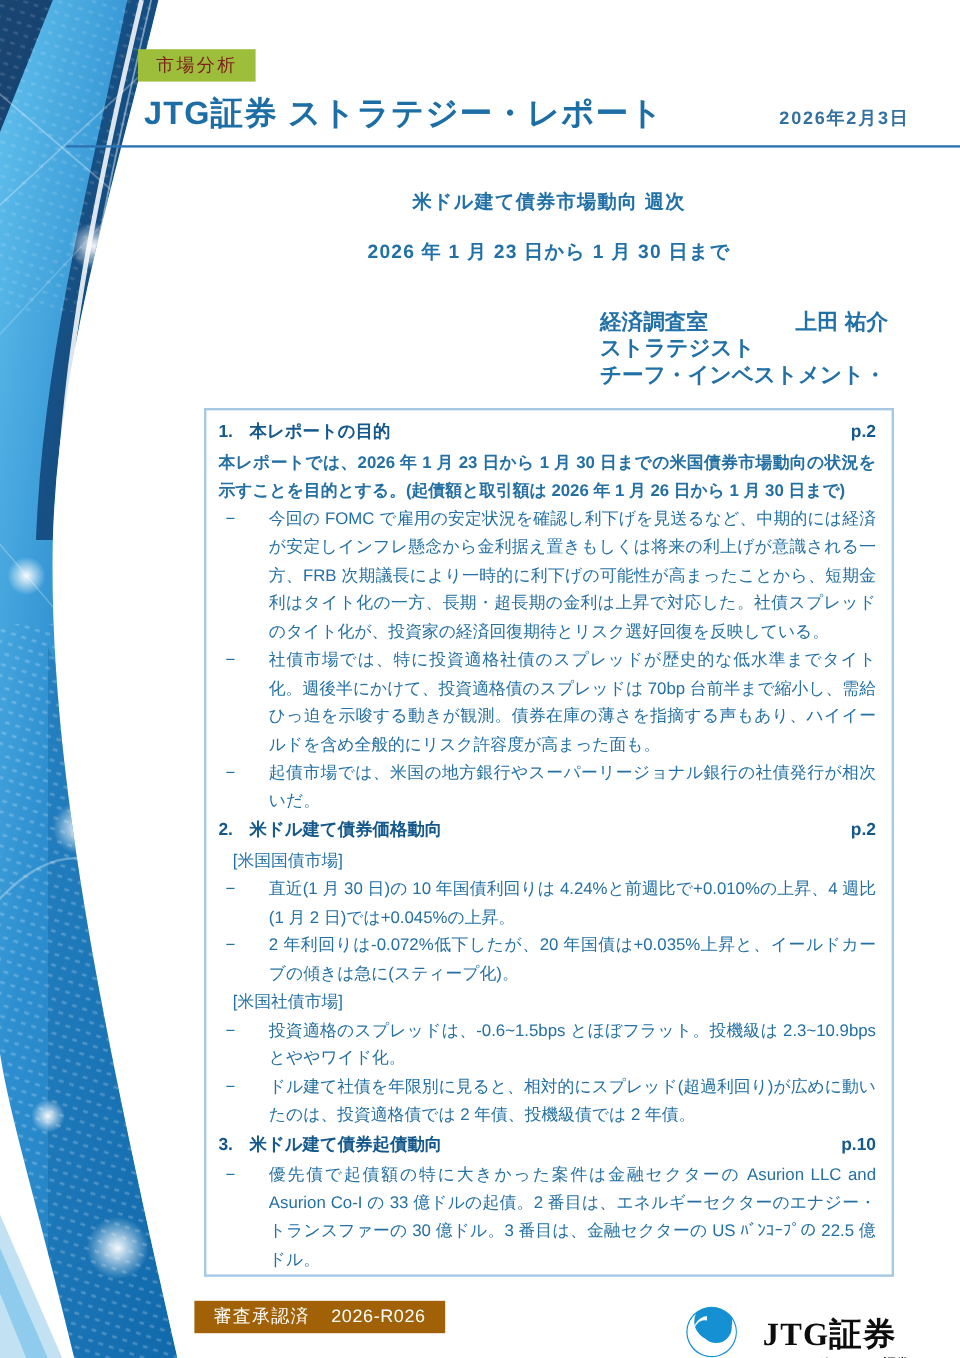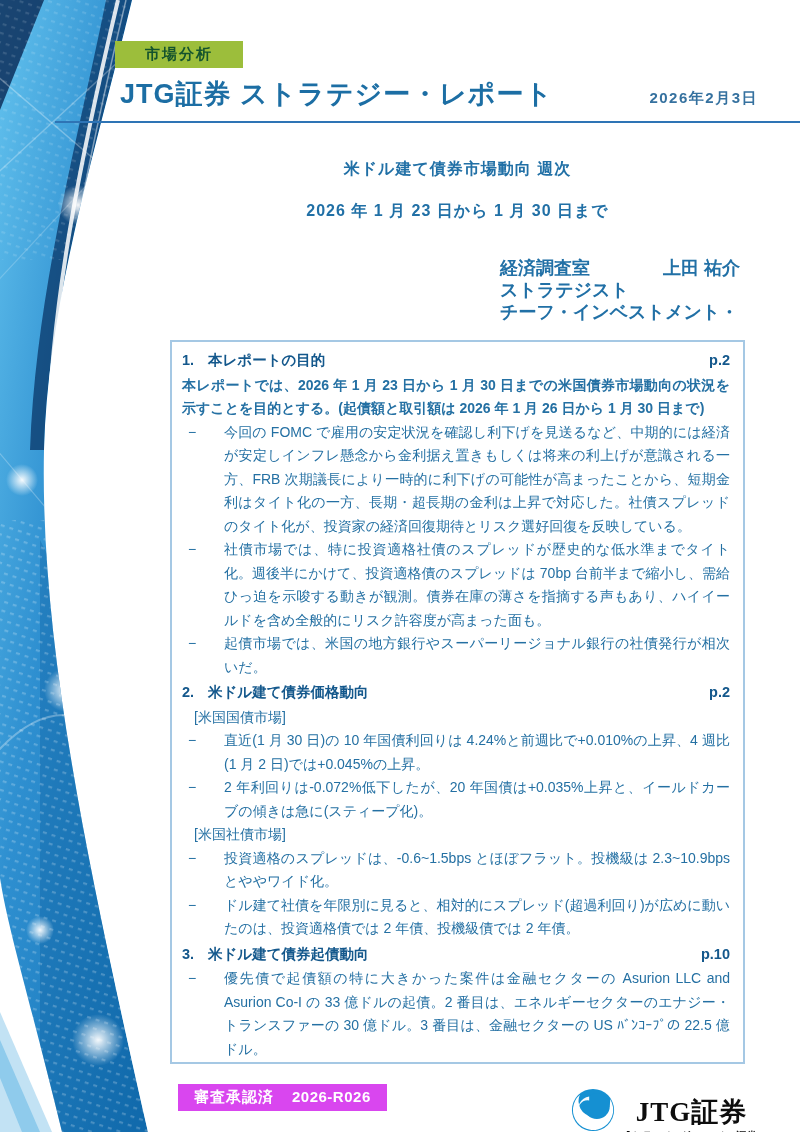--- a/index.html
+++ b/index.html
@@ -6,23 +6,23 @@
   .page{
     position:relative;width:800px;height:1132px;margin:0 auto;
     background:#ffffff;overflow:hidden;
     font-family:"Liberation Sans","DejaVu Sans",sans-serif;
   }
   
   .band{position:absolute;left:0;top:0;width:160px;height:1132px;}
   
   .category-box{
     position:absolute;left:115px;top:41px;
-    background:#9CBE3B;color:#14532d;
-    font-size:15px;font-weight:bold;letter-spacing:2px;
-    padding:4px 30px;
+    background:#9CBE3B;color:#7f1d1d;
+    font-size:15px;font-weight:normal;letter-spacing:2px;
+    padding:4px 15px;
   }
   .header-date{
     position:absolute;right:42px;top:48px;
     color:#35719F;font-size:15px;font-weight:bold;letter-spacing:1.5px;margin-top:41px;
   }
   .main-title{
     position:absolute;left:120px;right:20px;top:76px;
     text-align:left;color:#1C6EA4;
     font-size:27px;font-weight:bold;letter-spacing:1px;
   }
@@ -57,23 +57,23 @@
   }
   .sec-num{width:26px;flex:0 0 26px;}
   .sec-title{flex:1;}
   .sec-page{flex:0 0 auto;font-weight:bold;}
   .paragraph{text-align:justify;font-weight:bold;}
   .bracket{padding-left:12px;}
   .bullet{position:relative;padding-left:42px;text-align:justify;}
   .bullet .marker{position:absolute;left:6px;top:0;}
   
   .approval-box{
-    position:absolute;left:178px;top:1084px;
-    background:#d946ef;color:#ffffff;
-    font-size:15px;font-weight:bold;letter-spacing:1px;
+    position:absolute;left:162px;top:1084px;
+    background:#a16207;color:#ffffff;
+    font-size:15px;font-weight:normal;letter-spacing:1px;
     padding:4px 16px;
   }
   .approval-box .approval-num{margin-left:18px;letter-spacing:0.5px;}
   .logo{
     position:absolute;right:42px;top:1077px;
     display:flex;align-items:center;gap:9px;
   }
   .logo-mark{width:46px;height:46px;flex:0 0 46px;}
   .logo-text-wrap{display:flex;flex-direction:column;align-items:center;}
   .logo-name{

